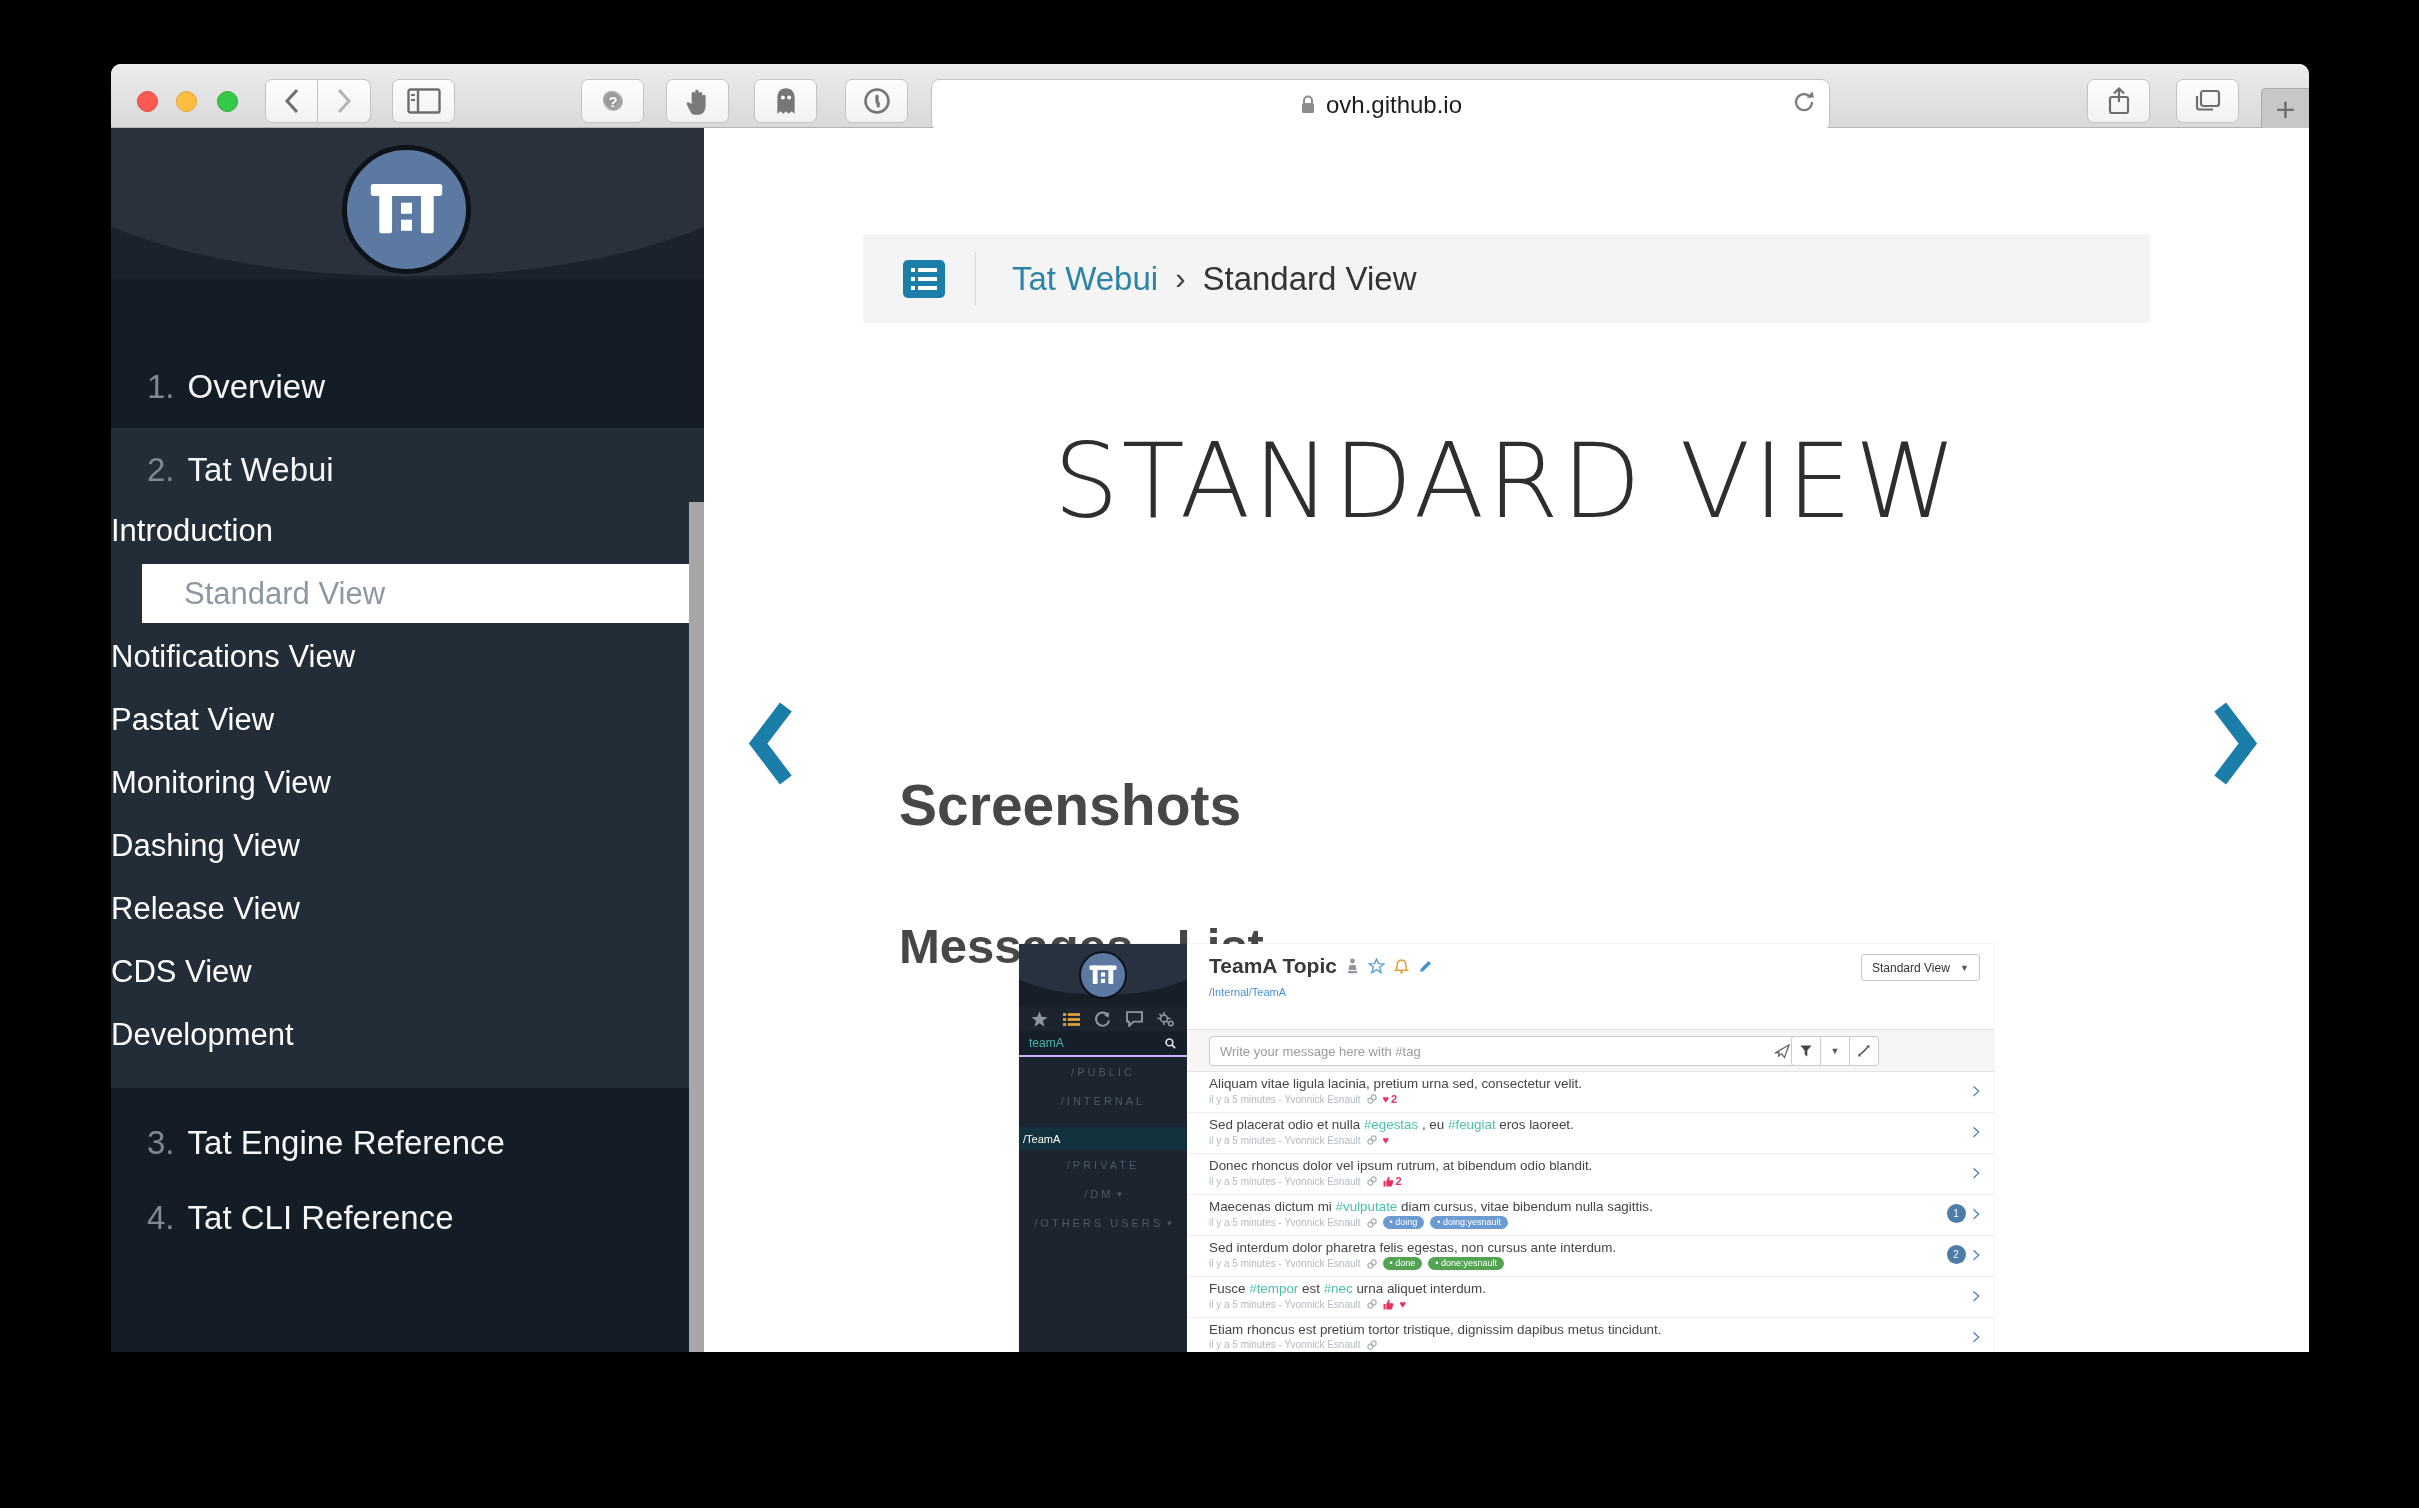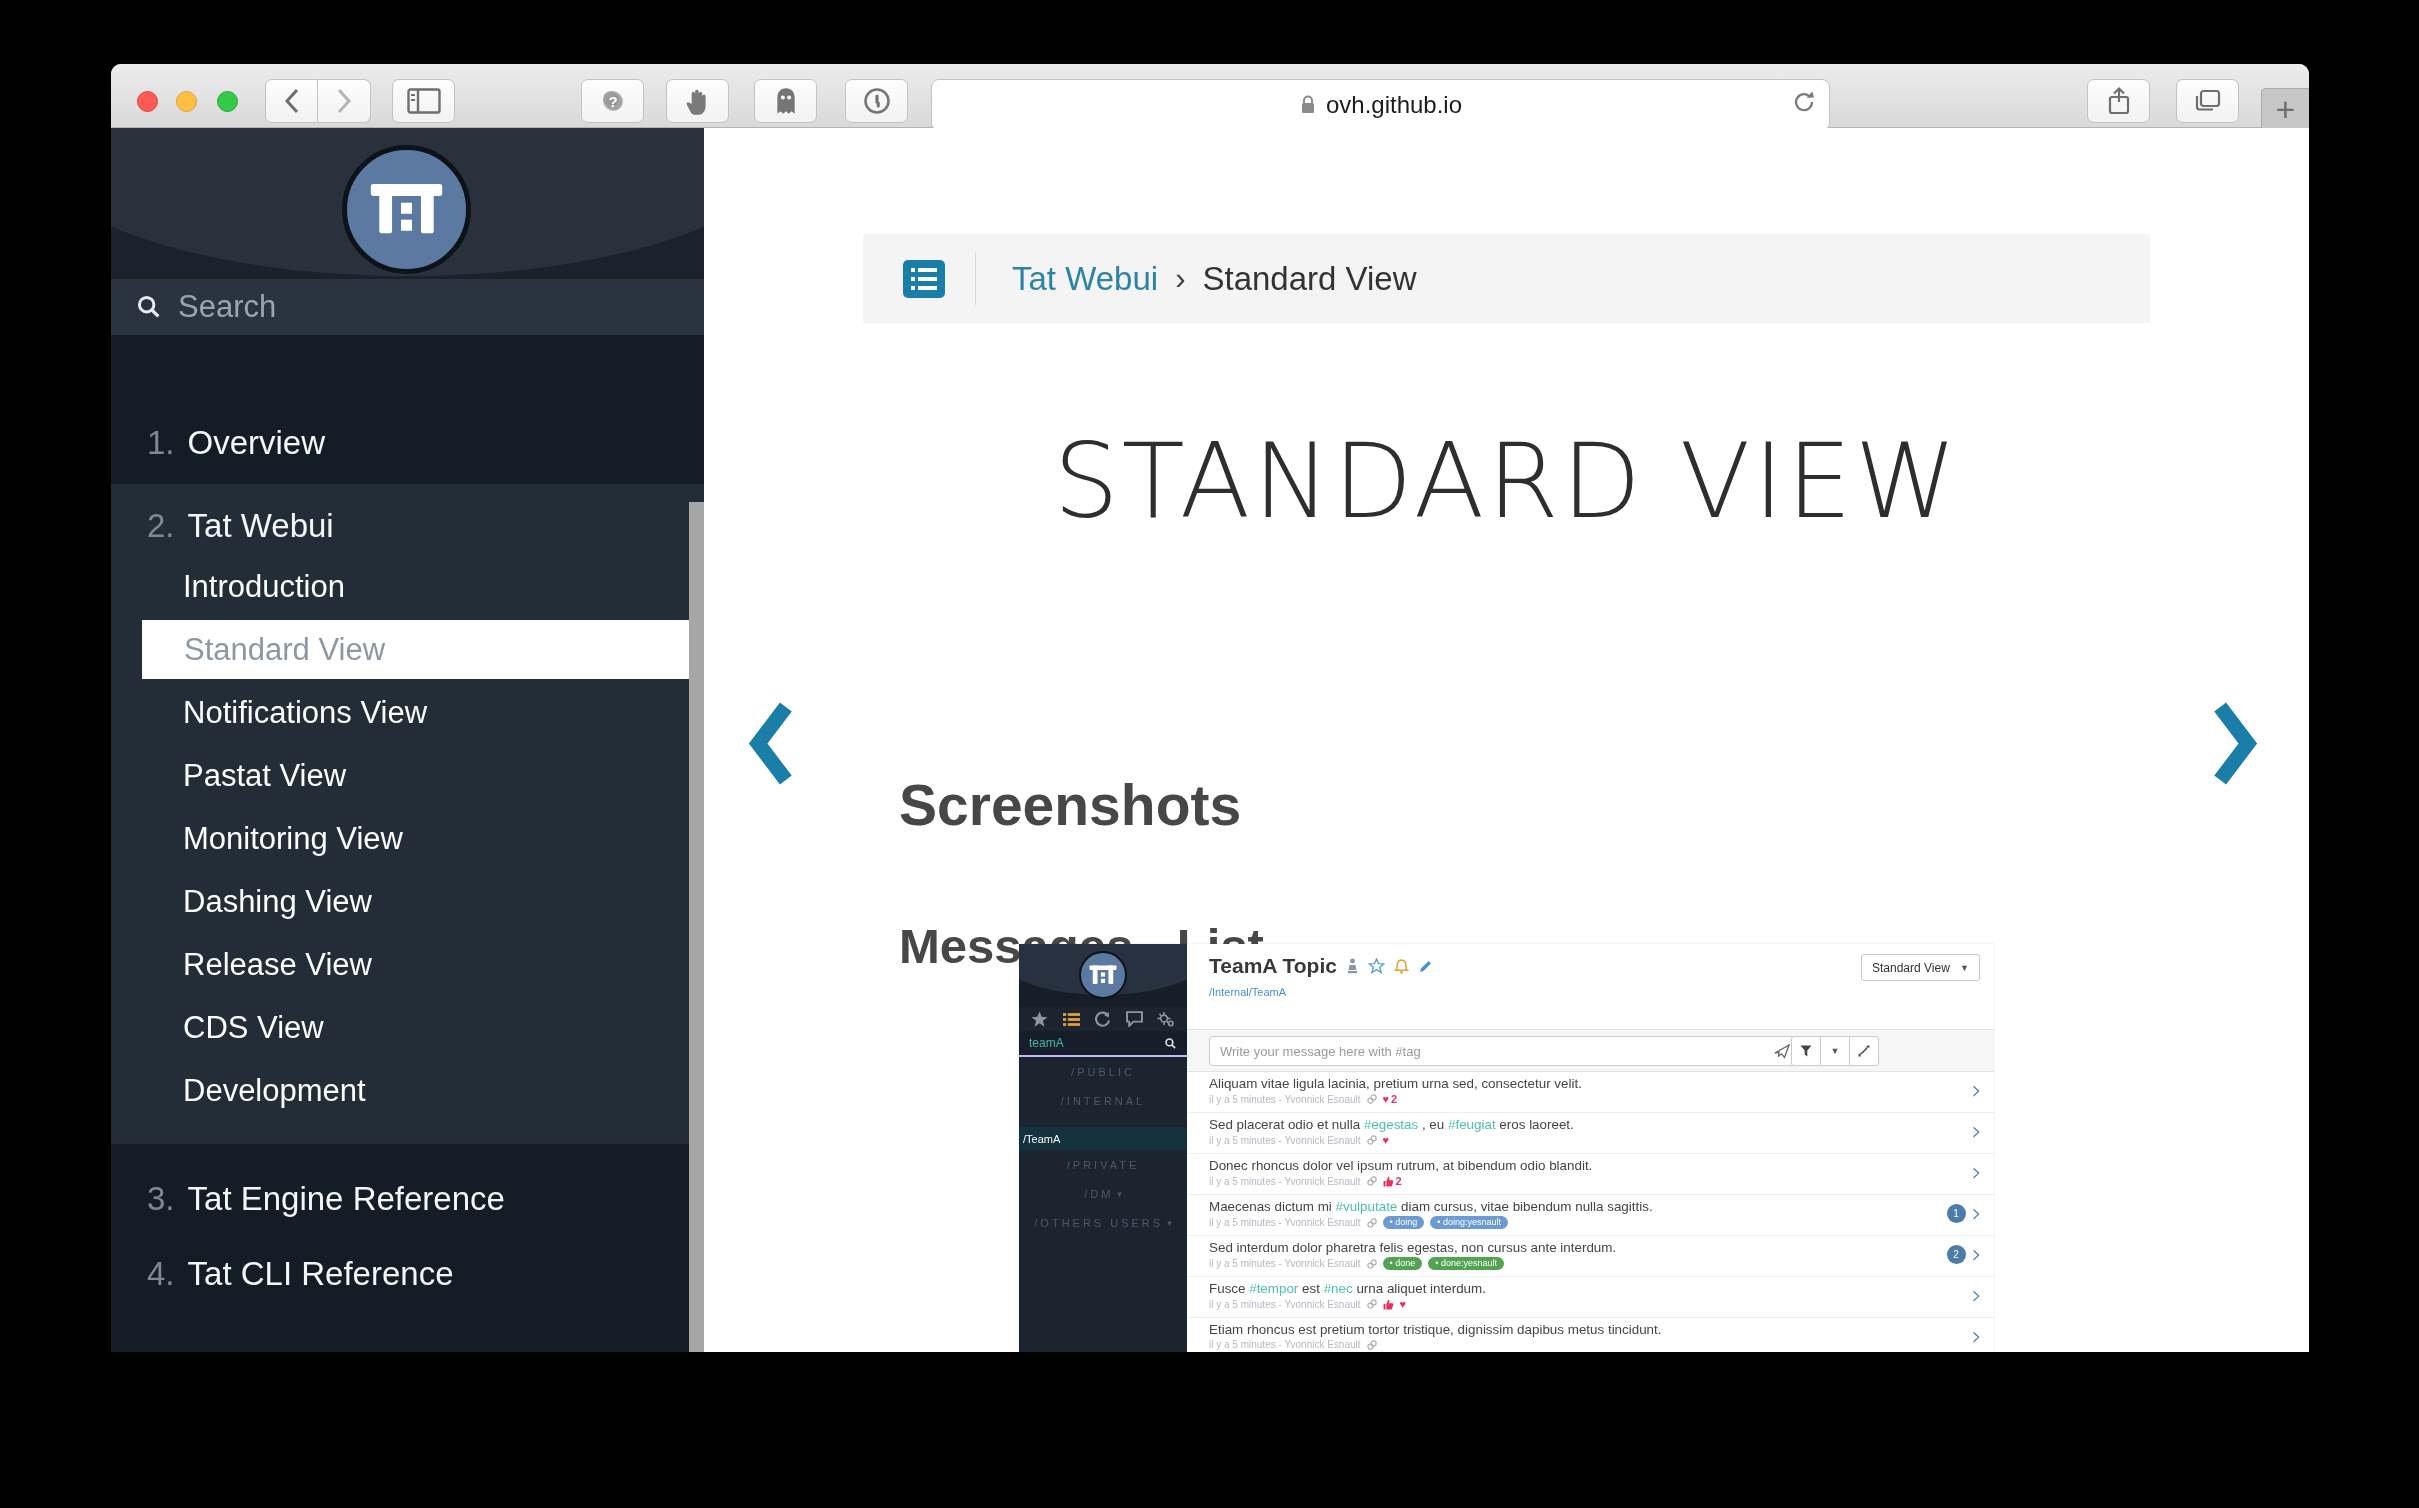--- a/index.html
+++ b/index.html
@@ -53,21 +53,21 @@
     padding-left:24px; gap:15px; }
   .side-search .ph { color:#9aa5b2; font-size:31px; }
 
   .nav { position:relative; }
   .nav-row { height:61px; display:flex; align-items:center; padding-left:36px;
     font-size:33px; font-weight:400; }
   .nav-num { color:#7e8995; margin-right:13px; }
   .nav-top-1 { margin-top:77px; }
   .nav-sec { margin-top:11px; background:#222d38; padding:12px 0 22px 0; }
   .nav-sec .nav-row.sec-title { height:59px; }
-  .child { height:63px; display:flex; align-items:center; padding-left:72px;
+  .child { height:63px; display:flex; align-items:center; 
     font-size:31px; color:#fdfdfd; }
   .child.active { background:#fff; color:#8d98a2; margin-left:31px; padding-left:42px;
     height:59px; margin-top:2px; margin-bottom:2px; }
   .nav-top-3 { margin-top:24px; }
   .nav-top-4 { margin-top:14px; }
   .side-scroll { position:absolute; right:0; top:374px; bottom:0; width:15px;
     background:#a6a6a6; z-index:6; }
 
   
   .main { flex:1; background:#fff; position:relative; overflow:hidden; }
@@ -239,27 +239,20 @@
         <div class="logo-big">
           <svg width="85" height="85" viewBox="0 0 100 100">
             <rect x="8" y="20" width="84" height="14" rx="3" fill="#fff"></rect>
             <rect x="18" y="20" width="15" height="58" rx="3" fill="#fff"></rect>
             <rect x="67" y="20" width="15" height="58" rx="3" fill="#fff"></rect>
             <rect x="43.5" y="42" width="13" height="13" fill="#fff"></rect>
             <rect x="43.5" y="62" width="13" height="13" fill="#fff"></rect>
           </svg>
         </div>
       </div>
-      <div class="side-search">
-        <svg width="28" height="28" viewBox="0 0 24 24">
-          <circle cx="10" cy="10" r="6.2" fill="none" stroke="#e8ecf0" stroke-width="2.6"></circle>
-          <line x1="14.6" y1="14.6" x2="20" y2="20" stroke="#e8ecf0" stroke-width="2.8"></line>
-        </svg>
-        <span class="ph">Search</span>
-      </div>
       <div class="nav">
           <div class="nav-top-1">
             <div class="nav-row">
               <span class="nav-num">1.</span>
               <span>Overview</span>
             </div>
           </div>
           <div class="nav-sec">
             <div class="nav-row sec-title">
               <span class="nav-num">2.</span>

